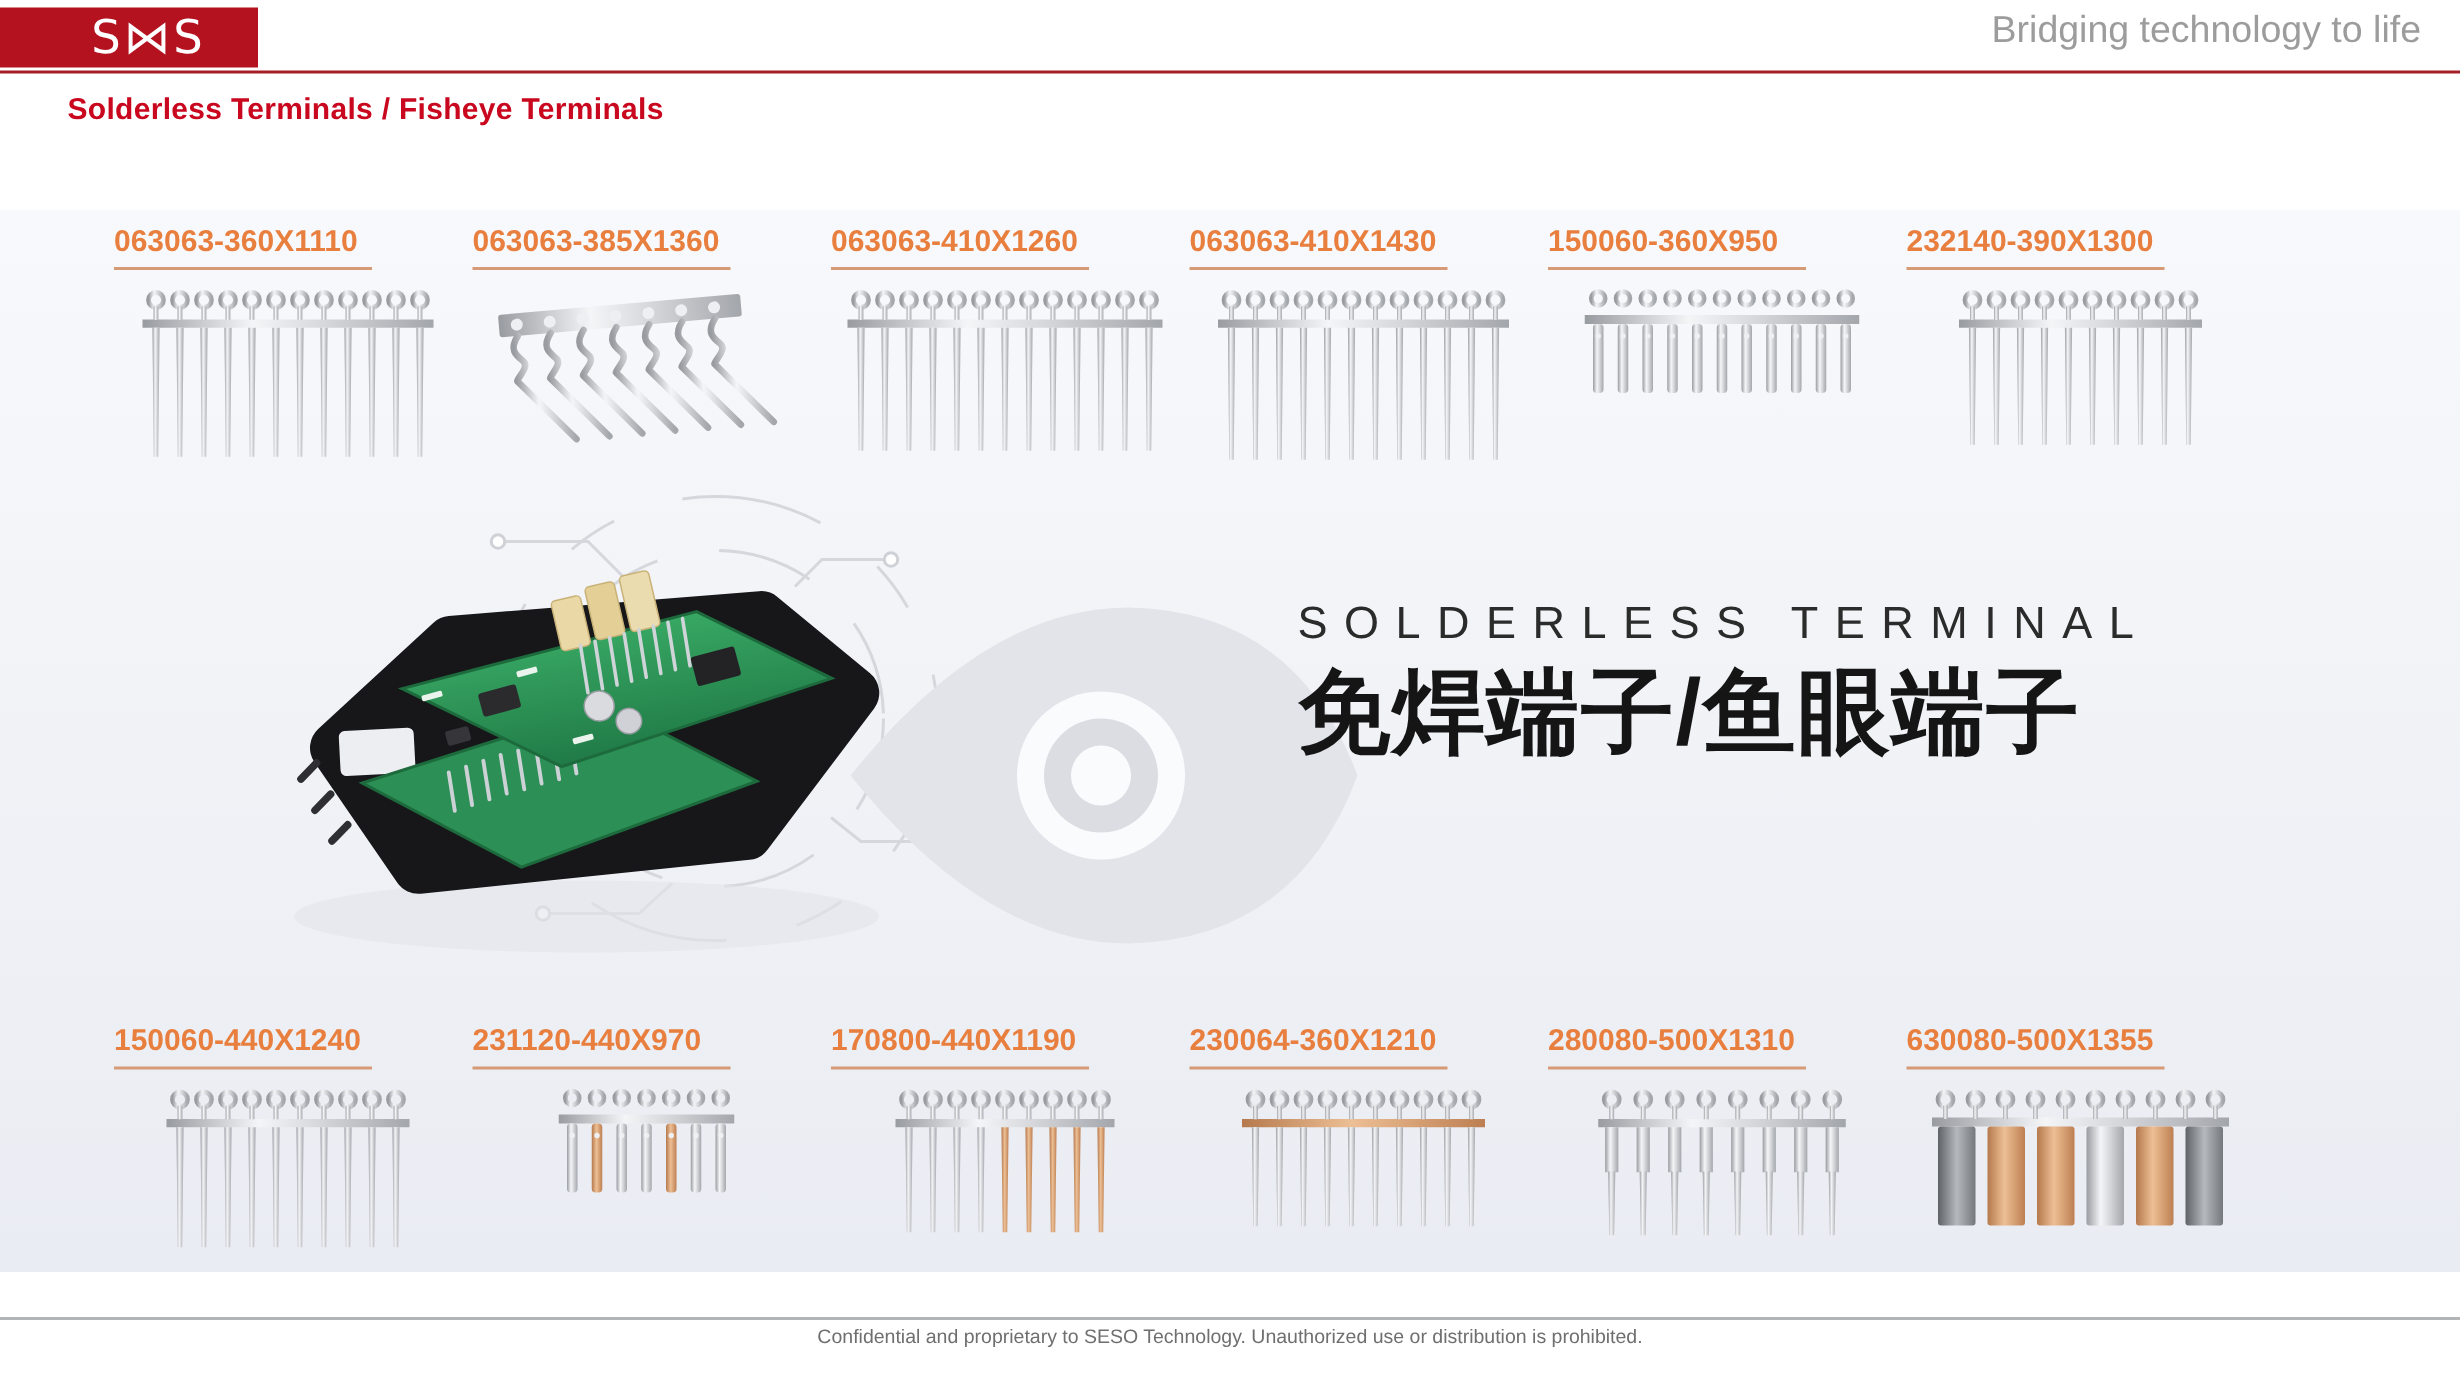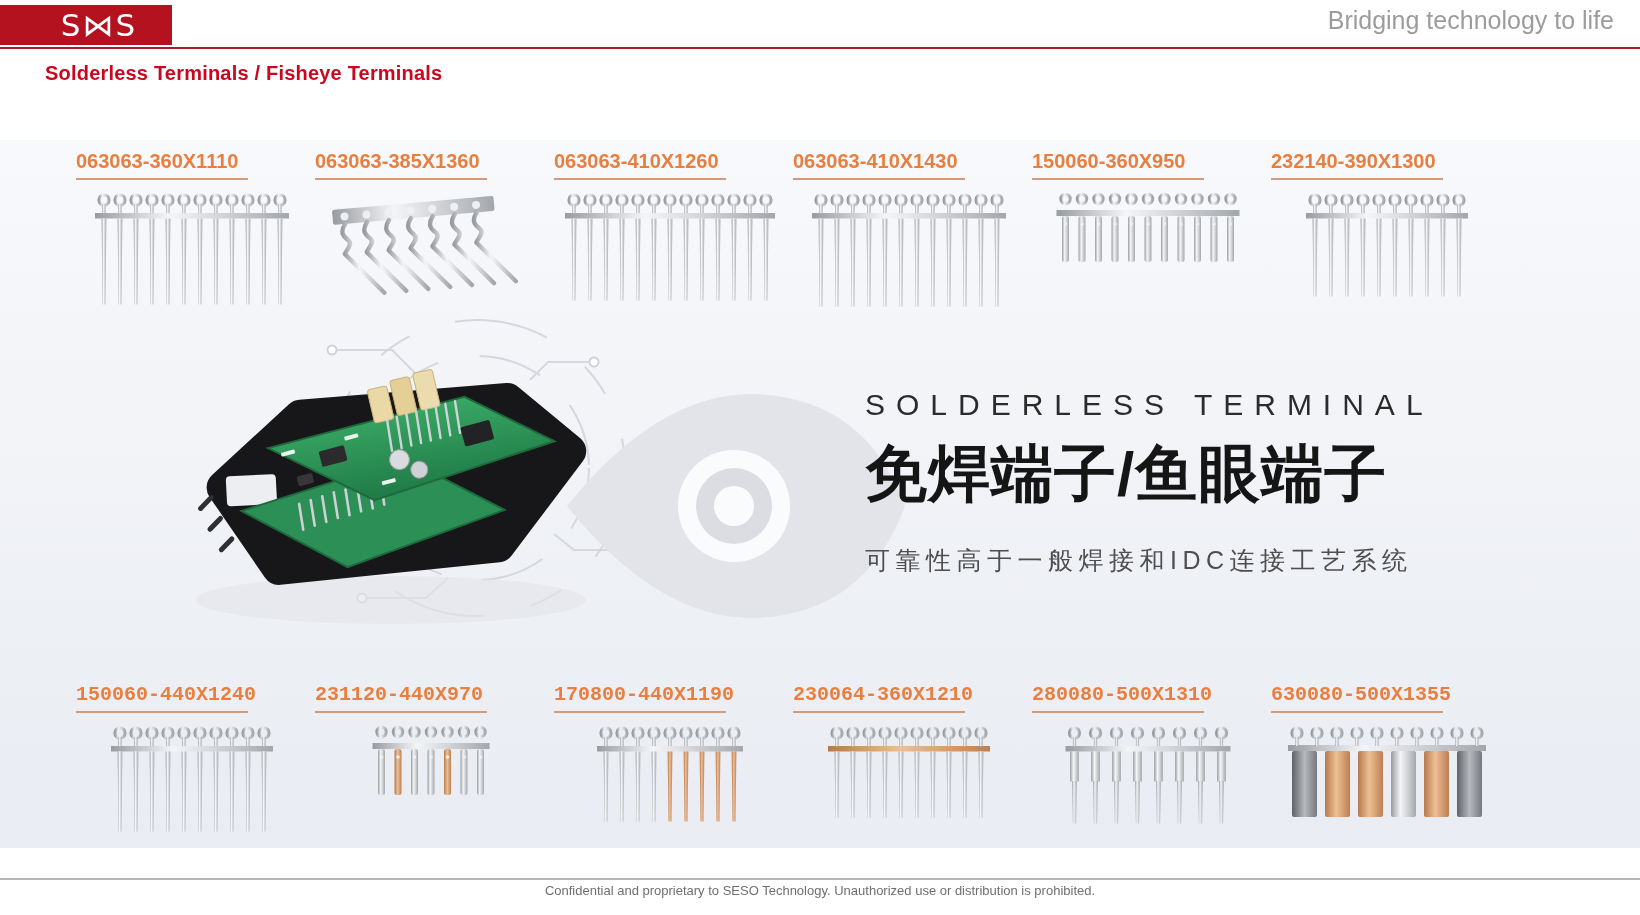--- a/index.html
+++ b/index.html
@@ -19,34 +19,34 @@
   
   .title{position:absolute;left:45px;top:62px;margin:0;font-size:20px;font-weight:700;
          color:var(--title-red,#c9081f);letter-spacing:0.2px;}
 
   
   .panel{position:absolute;left:0;top:140px;width:1640px;height:708px;
          background:linear-gradient(180deg,#f8f9fc 0%,#f1f3f7 45%,#e9ecf2 100%);}
 
   .row{position:absolute;left:76px;width:1428px;display:flex;justify-content:space-between;z-index:3;}
   .row-top{top:10px;}
-  .row-bottom{top:543px;font-family:Liberation Mono, monospace;}
+  .row-bottom{top:543px;}
   .cell{width:233px;display:flex;flex-direction:column;}
   .plabel{font-size:20px;font-weight:700;color:var(--label-orange,#e87f3f);white-space:nowrap;}
   .plabel-rule{width:172px;height:2px;background:var(--underline-orange,#d79a77);margin-top:5px;}
   .pimg{margin-top:6px;}
 
   
-  .mid{position:absolute;left:0;top:0;width:1492px;height:708px;z-index:1;}
+  .mid{position:absolute;left:0;top:11px;width:1492px;height:708px;z-index:1;}
   .deco{position:absolute;left:292px;top:158px;z-index:1;}
   .eye{position:absolute;left:562px;top:232px;z-index:1;}
   .pcb{position:absolute;left:146px;top:172px;z-index:2;}
   .hero-text{position:absolute;left:865px;top:248px;width:580px;z-index:3;}
   .hero-en{font-size:30px;font-weight:400;color:#2b2b2b;letter-spacing:11px;white-space:nowrap;}
-  .hero-zh{font-size:62px;font-weight:700;color:#151515;margin-top:10px;letter-spacing:1px;white-space:nowrap;}
+  .hero-zh{font-size:62px;font-weight:700;color:#151515;letter-spacing:1px;white-space:nowrap;}
   .hero-sub{font-size:25px;font-weight:400;color:#4e4e4e;letter-spacing:5.5px;margin-top:28px;white-space:nowrap;}
 
   
   .footer-rule{position:absolute;left:0;top:878px;width:1640px;height:2px;background:#b3b4b6;}
   .footer-text{position:absolute;left:0;top:883px;width:1640px;text-align:center;
                font-size:13px;color:var(--footer-gray,#6f6f6f);}
 </style>
 </head>
 <body>
 
@@ -141,21 +141,20 @@
             <rect x="140" y="124" width="14" height="4" rx="1" transform="rotate(-6 147 126)"></rect>
             <rect x="205" y="118" width="14" height="4" rx="1" transform="rotate(-6 212 120)"></rect>
             <rect x="235" y="168" width="14" height="4" rx="1" transform="rotate(-6 242 170)"></rect>
           </g>
         </g>
       </svg>
 
       <div class="hero-text">
         <div class="hero-en">SOLDERLESS TERMINAL</div>
         <div class="hero-zh">免焊端子/鱼眼端子</div>
-        <div class="hero-sub">可靠性高于一般焊接和IDC连接工艺系统</div>
       </div>
     </div>
 
     <div class="row row-top" id="row-top">
         <div class="cell">
           <div class="plabel">063063-360X1110</div>
           <div class="plabel-rule"></div>
           <div class="pimg"><svg width="232" height="128" viewBox="0 0 232 128">
               <defs>
                 <linearGradient id="stop0" x1="0" y1="0" x2="1" y2="0">

